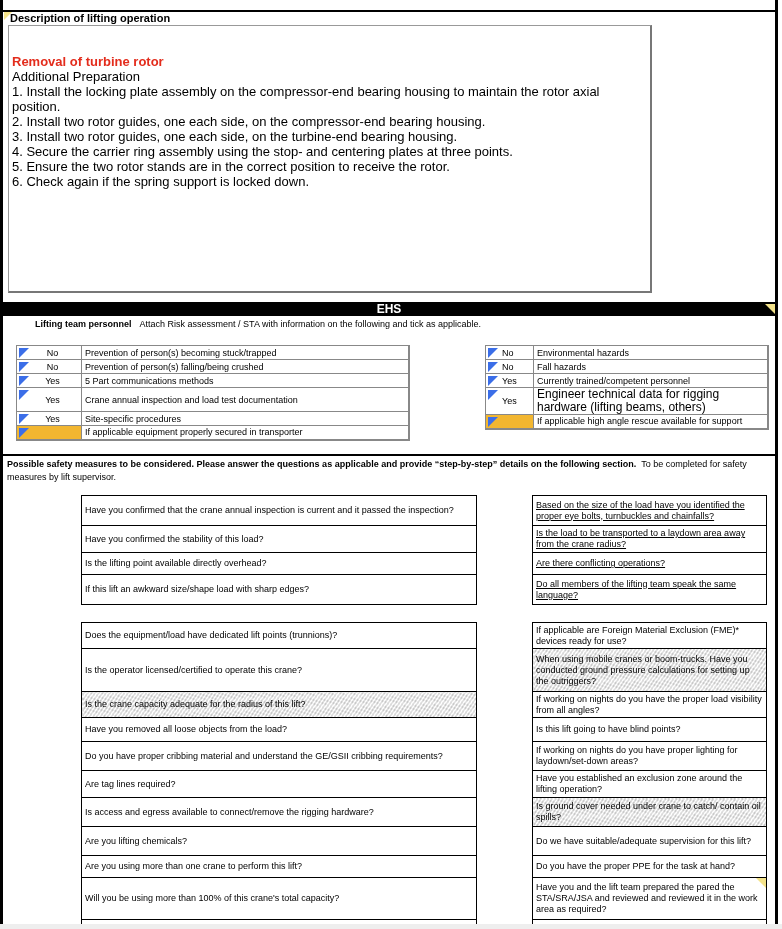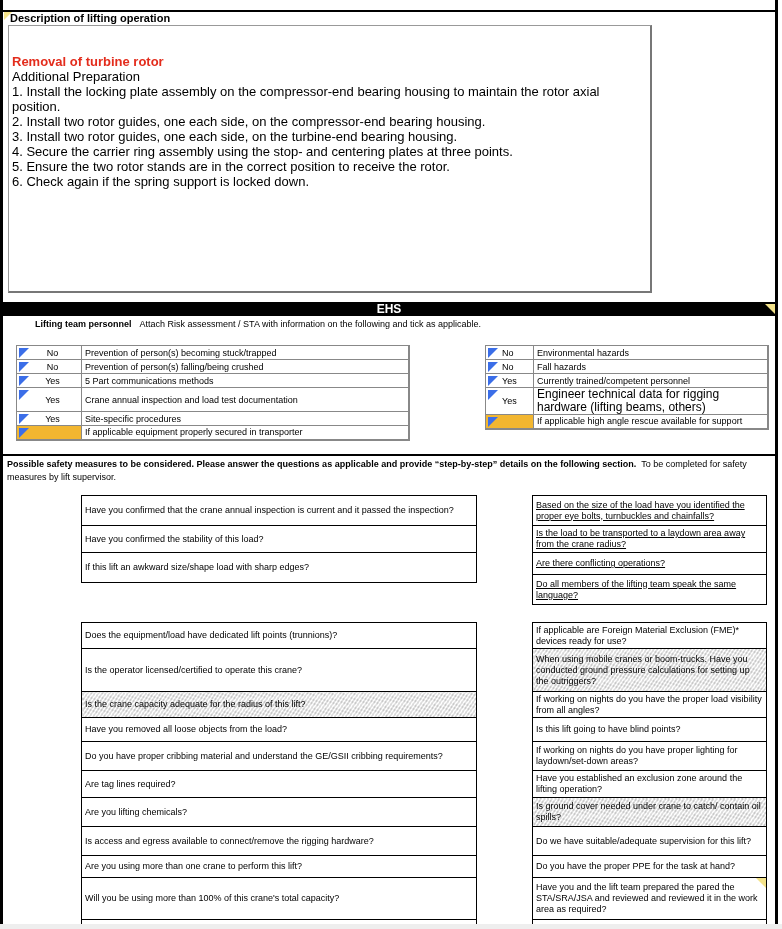--- a/index.html
+++ b/index.html
@@ -141,20 +141,23 @@
 </div>
 
 <table class="q-table" id="q-left-1">
   <tbody>
       <tr style="height:30px">
         <td>Have you confirmed that the crane annual inspection is current and it passed the inspection?</td>
       </tr>
   <tr style="height:27px">
         <td>Have you confirmed the stability of this load?</td>
       </tr>
+  <tr style="height:22px">
+        <td>Is the lifting point available directly overhead?</td>
+      </tr>
   <tr style="height:30px">
         <td>If this lift an awkward size/shape load with sharp edges?</td>
       </tr>
 </tbody>
   </table>
 
 <table class="q-table" id="q-right-1">
   <tbody>
       <tr style="height:30px">
         <td>Based on the size of the load have you identified the proper eye bolts, turnbuckles and chainfalls?</td>
@@ -185,24 +188,24 @@
   <tr style="height:24px">
         <td>Have you removed all loose objects from the load?</td>
       </tr>
   <tr style="height:29px">
         <td>Do you have proper cribbing material and understand the GE/GSII cribbing requirements?</td>
       </tr>
   <tr style="height:27px">
         <td>Are tag lines required?</td>
       </tr>
   <tr style="height:29px">
+        <td>Is access and egress available to connect/remove the rigging hardware?</td>
+      </tr>
+  <tr style="height:29px">
         <td>Are you lifting chemicals?</td>
-      </tr>
-  <tr style="height:29px">
-        <td>Is access and egress available to connect/remove the rigging hardware?</td>
       </tr>
   <tr style="height:22px">
         <td>Are you using more than one crane to perform this lift?</td>
       </tr>
   <tr style="height:42px">
         <td>Will you be using more than 100% of this crane's total capacity?</td>
       </tr>
   <tr style="height:10px">
         <td></td>
       </tr>

